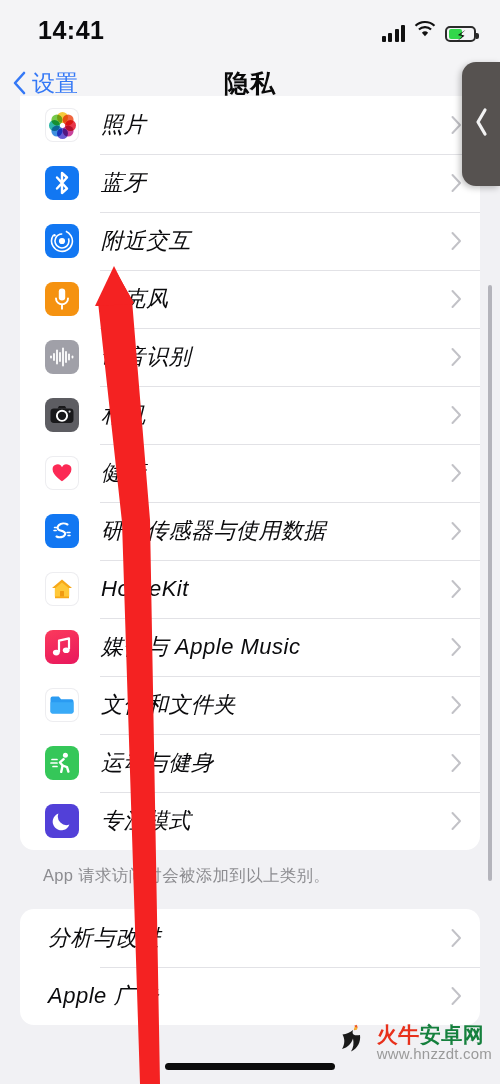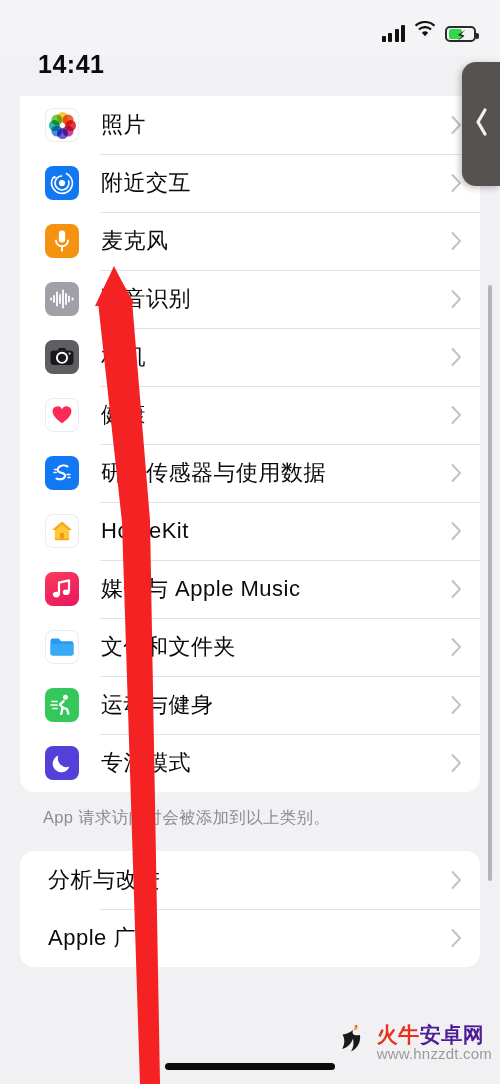--- a/index.html
+++ b/index.html
@@ -13,21 +13,21 @@
     background:#f1f1f4; overflow:hidden;
   }
 
   
   #statusbar{
     position:absolute; left:0; top:0; width:500px; height:56px;
     background:#f4f4f6;
   }
   #clock{
     position:absolute; left:38px; top:16px;
-    font-size:25px; font-weight:700; color:#0b0b0d; letter-spacing:.5px;margin-top:34px;
+    font-size:25px; font-weight:700; color:#0b0b0d; letter-spacing:.5px;
   }
   #status-icons{
     position:absolute; right:24px; top:20px;
     display:flex; align-items:flex-end; gap:9px; height:22px;
   }
   .bars{ display:flex; align-items:flex-end; gap:2.5px; height:17px; }
   .bars i{ display:block; width:4px; background:#111; border-radius:1px; }
   .bars i:nth-child(1){ height:6px; }
   .bars i:nth-child(2){ height:9px; }
   .bars i:nth-child(3){ height:13px; }
@@ -64,21 +64,21 @@
     font-size:25px; font-weight:700; color:#0a0a0a; letter-spacing:1px;
   }
 
   
   #content{
     position:absolute; left:0; top:110px; width:500px; height:974px;
     background:#f1f1f4;
   }
   .card{
     position:relative; margin:0 20px; background:#fff;
-    border-radius:14px; overflow:hidden;
+    border-radius:14px; overflow:hidden;font-style:italic;
   }
   #card-main{ margin-top:-14px; border-radius:0 0 14px 14px; }
   .row{
     position:relative; display:flex; align-items:center;
     height:58px; padding-left:25px; cursor:pointer;
   }
   .row + .row:before{
     content:""; position:absolute; left:80px; right:0; top:0;
     height:1px; background:#e2e2e6;
   }
@@ -141,21 +141,21 @@
   }
 
   
   #watermark{
     position:absolute; right:8px; bottom:18px;
     display:flex; align-items:center; gap:4px;
   }
   #wm-text{ display:flex; flex-direction:column; line-height:1.05; }
   #wm-main{ font-size:21px; font-weight:700; letter-spacing:.5px; }
   #wm-main .red{ color:#e8301b; }
-  #wm-main .blk{ color:#4c1d95;margin-top:12px; }
+  #wm-main .blk{ color:#15803d;margin-top:12px; }
   #wm-url{ font-size:15px; color:#9a9a9a; letter-spacing:.2px; }
 
   
   #home-indicator{
     position:absolute; left:165px; bottom:14px; width:170px; height:7px;
     background:#0c0c0c; border-radius:4px;
   }
 </style>
 </head>
 <body>
@@ -178,20 +178,31 @@
           <path d="M11 2.1c-3.3 0-6.4 1.3-8.7 3.4L.8 3.9A14.6 14.6 0 0 1 11 0c3.9 0 7.5 1.5 10.2 3.9l-1.5 1.6A12.6 12.6 0 0 0 11 2.1z" fill="#111"></path>
         </svg>
       </span>
       <span class="batt">
         <span class="fill"></span>
           <span class="bolt">⚡</span>
       </span>
     </div>
   </div>
 
+  <div id="navbar">
+    <div id="back-btn">
+      <span id="back-chevron">
+        <svg width="14" height="24" viewBox="0 0 14 24">
+          <path d="M12 2 3 12l9 10" fill="none" stroke="#3478f6" stroke-width="2.6" stroke-linecap="round" stroke-linejoin="round"></path>
+        </svg>
+      </span>
+      <span id="back-label">设置</span>
+    </div>
+    <div id="nav-title">隐私</div>
+  </div>
 
   <div id="content">
 
     <div class="card" id="card-main">
 
       <div class="row">
         <span class="ico ico-white">
           <span class="pinwheel">
             <span style="background:#f5c93a;transform:translate(0,-8px)"></span>
             <span style="background:#f0663f;transform:translate(5.6px,-5.6px)"></span>
@@ -204,20 +215,33 @@
           </span>
         </span>
         <span class="rlabel">照片</span>
         <span class="chev">
           <svg width="11" height="19" viewBox="0 0 11 19">
               <path d="M1.5 1.5 9 9.5l-7.5 8" fill="none" stroke="#c2c2c7" stroke-width="2" stroke-linecap="round" stroke-linejoin="round"></path>
             </svg>
         </span>
       </div>
 
+      <div class="row">
+        <span class="ico ico-blue">
+          <svg width="20" height="26" viewBox="0 0 20 26">
+            <path d="M5 7.5 15 18.5 10 23V3l5 4.5L5 18.5" fill="none" stroke="#fff" stroke-width="2.4" stroke-linecap="round" stroke-linejoin="round"></path>
+          </svg>
+        </span>
+        <span class="rlabel">蓝牙</span>
+        <span class="chev">
+          <svg width="11" height="19" viewBox="0 0 11 19">
+              <path d="M1.5 1.5 9 9.5l-7.5 8" fill="none" stroke="#c2c2c7" stroke-width="2" stroke-linecap="round" stroke-linejoin="round"></path>
+            </svg>
+        </span>
+      </div>
 
 
       <div class="row">
         <span class="ico ico-blue">
           <svg width="26" height="26" viewBox="0 0 26 26">
             <circle cx="13" cy="13" r="3.1" fill="#fff"></circle>
             <circle cx="13" cy="13" r="7" fill="none" stroke="#fff" stroke-width="1.6" stroke-dasharray="30 8" transform="rotate(25 13 13)"></circle>
             <circle cx="13" cy="13" r="10.4" fill="none" stroke="#fff" stroke-width="1.6" stroke-dasharray="44 14" transform="rotate(-30 13 13)"></circle>
             <circle cx="5.4" cy="7.2" r="1.3" fill="#fff"></circle>
           </svg>

